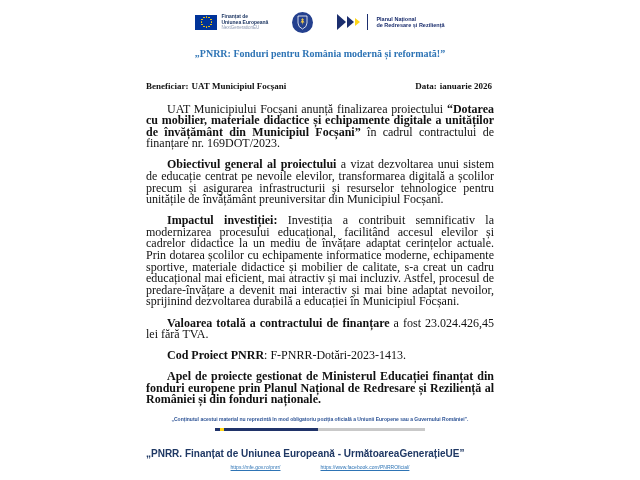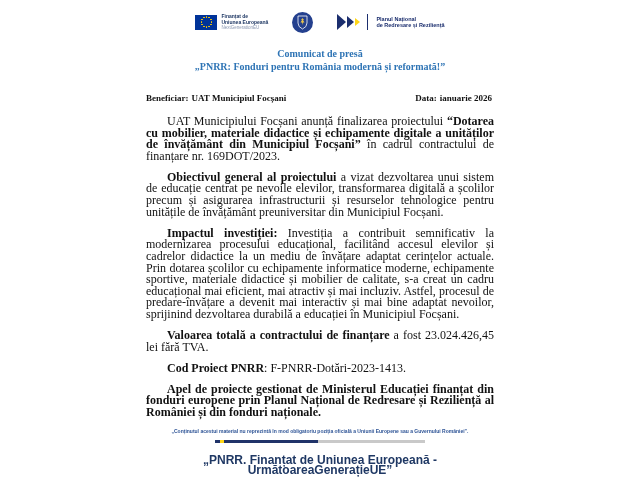--- a/index.html
+++ b/index.html
@@ -38,21 +38,21 @@
   .bodytext { margin-top:13px; }
   .bodytext p { font-size:12px; line-height:11.6px; text-align:justify; text-indent:21px; margin-bottom:9.5px; }
   .bodytext p b { font-weight:bold; }
 
   
   .disclaimer { font-family:"Liberation Sans", sans-serif; font-size:5px; line-height:6px; font-weight:bold; color:#2E5496; text-align:center; margin-top:1px; }
   .divider { position:relative; width:210px; height:3px; margin:6px auto 5px; }
   .divider .seg-navy { position:absolute; left:0; top:0; width:103px; height:3px; background:#203369; }
   .divider .seg-gray { position:absolute; left:103px; top:0; right:0; height:3px; background:#C9C9C9; }
   .divider .seg-yellow { position:absolute; left:5px; top:0; width:4px; height:3px; background:#FFD617; z-index:2; }
-  .slogan { font-family:"Liberation Sans", sans-serif; font-size:12px; line-height:10px; font-weight:bold; color:#1F3864; text-align:center; margin-top:12px; }
+  .slogan { font-family:"Liberation Sans", sans-serif; font-size:10px; line-height:10px; font-weight:bold; color:#1F3864; margin-top:18px; }
   .links { display:flex; justify-content:center; gap:40px; margin-top:5px; font-family:"Liberation Sans", sans-serif; font-size:5px; }
   .links a { color:#2E74B5; text-decoration:underline; }
 </style>
 </head>
 <body>
 
 <div class="doc">
   <div class="inner">
 
     <div class="logos">
@@ -93,21 +93,20 @@
         </div>
         <div class="pnrr-sep"></div>
         <div class="pnrr-text">
           <div>Planul Național</div>
           <div>de Redresare și Reziliență</div>
         </div>
       </div>
     </div>
 
     <div class="titleblock">
-      <div>Comunicat de presă</div>
       <div>„PNRR: Fonduri pentru România modernă și reformată!”</div>
     </div>
 
     <div class="meta">
       <div>
         <span class="lbl">Beneficiar:</span><span>UAT Municipiul Focșani</span>
       </div>
       <div class="date">
         <span class="lbl">Data:</span><span>ianuarie 2026</span>
       </div>

